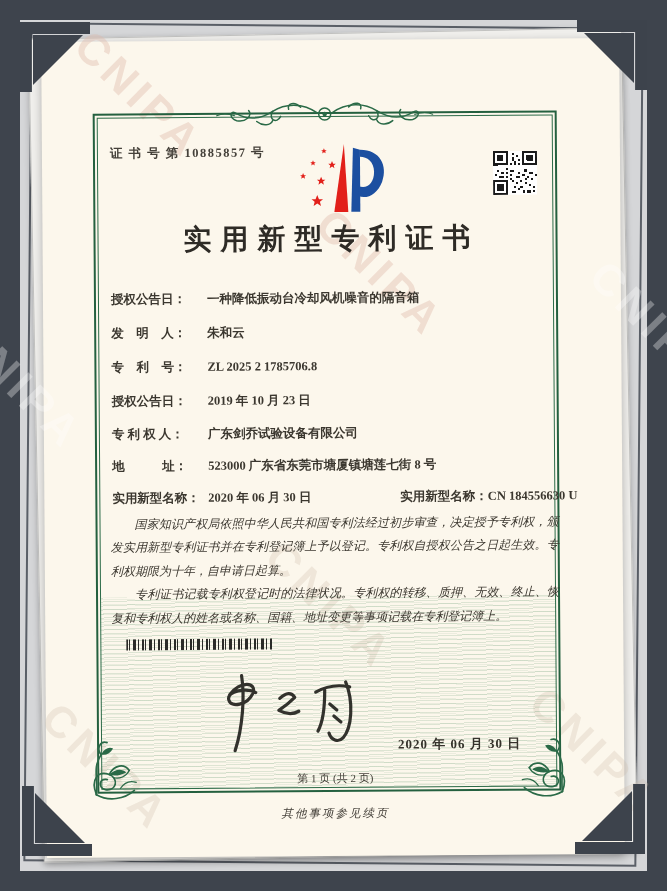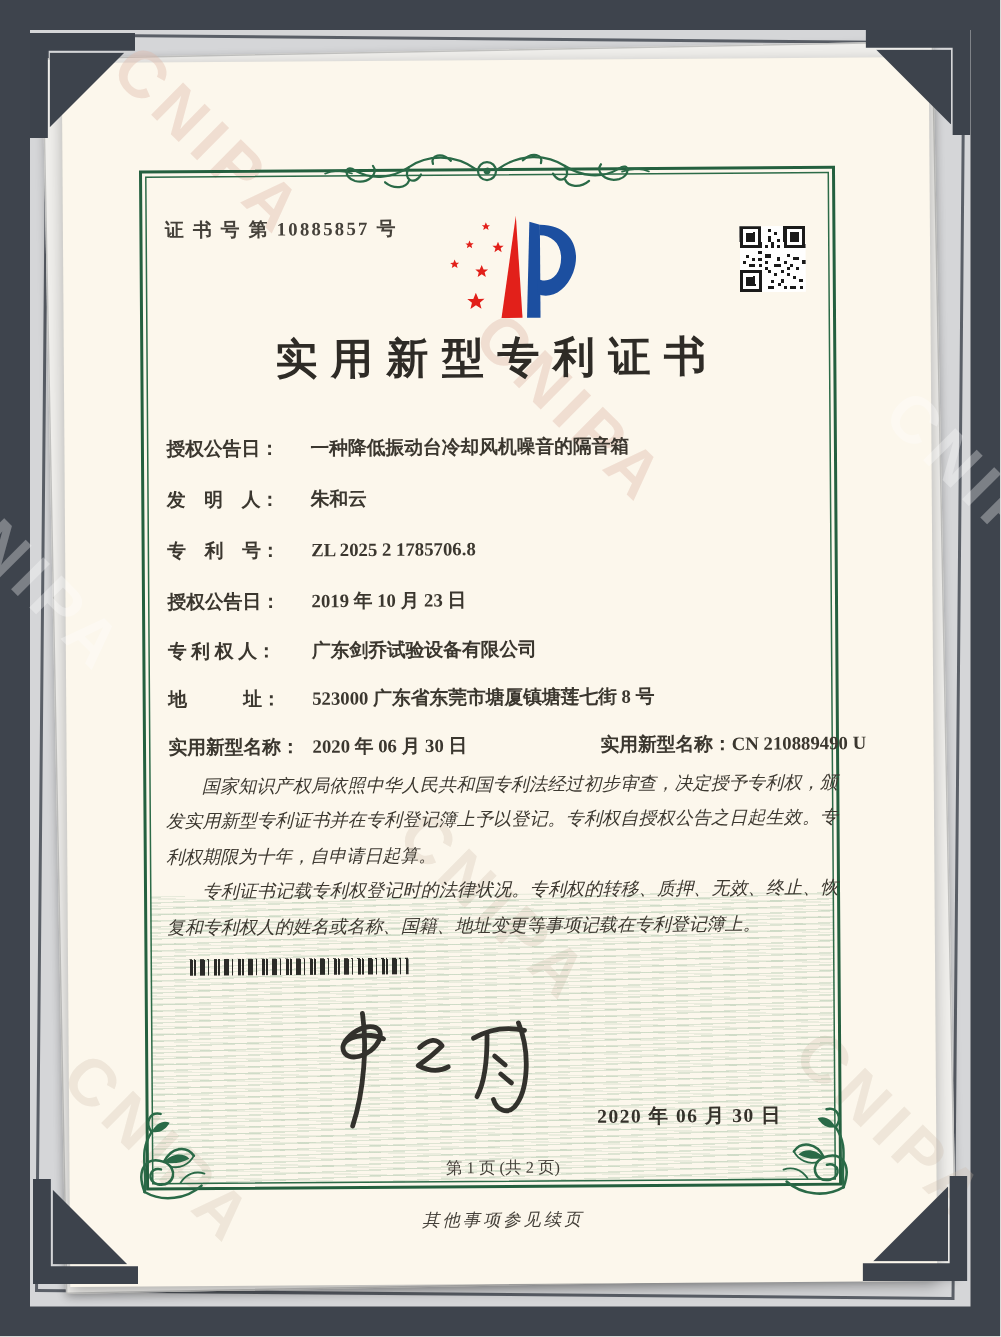--- a/index.html
+++ b/index.html
@@ -222,21 +222,21 @@
     </div>
     <div class="row" style="top:385px;">
       <span class="lbl">专 利 权 人：</span><span>广东剑乔试验设备有限公司</span>
     </div>
     <div class="row" style="top:417px;">
       <span class="lbl">地　　　址：</span><span>523000 广东省东莞市塘厦镇塘莲七街 8 号</span>
     </div>
     <div class="row" style="top:449px;">
       <span class="lbl">实用新型名称：</span><span>2020 年 06 月 30 日</span>
       <span class="pair2">
-        <span>实用新型名称：</span><span>CN 210889490 U</span>
+        <span>实用新型名称：</span><span>CN 184556630 U</span>
       </span>
     </div>
 
     <div class="paras">
       <p>国家知识产权局依照中华人民共和国专利法经过初步审查，决定授予专利权，颁发实用新型专利证书并在专利登记簿上予以登记。专利权自授权公告之日起生效。专利权期限为十年，自申请日起算。</p>
       <p>专利证书记载专利权登记时的法律状况。专利权的转移、质押、无效、终止、恢复和专利权人的姓名或名称、国籍、地址变更等事项记载在专利登记簿上。</p>
     </div>
 
     <div class="barcode"></div>
 

